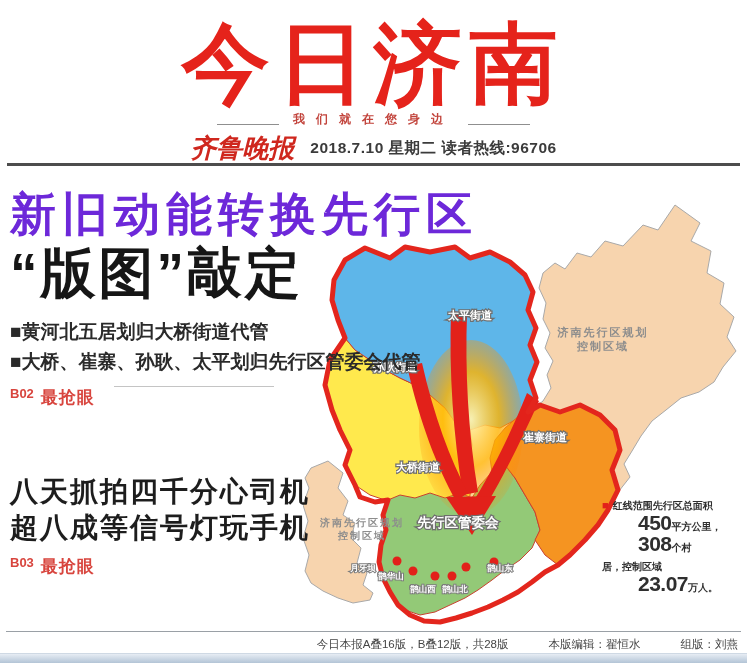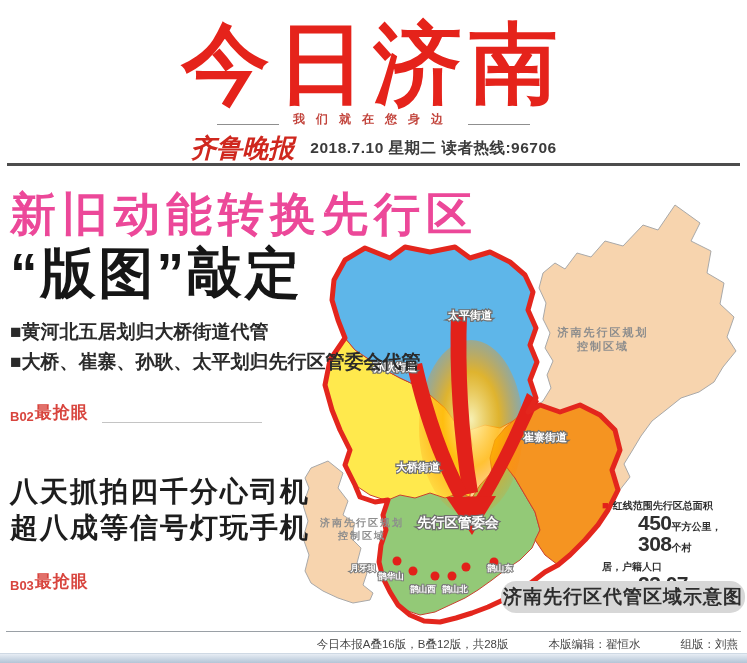--- a/index.html
+++ b/index.html
@@ -22,25 +22,25 @@
   .paper-row{display:flex;justify-content:center;align-items:center;gap:16px;margin-top:3px;}
   .paper-name{
     font-family:"Liberation Serif", serif;font-style:italic;font-weight:bold;
     font-size:26px;color:#cf271e;white-space:nowrap;
   }
   .paper-date{font-size:15.5px;font-weight:bold;color:#3b3b3b;letter-spacing:.5px;white-space:nowrap;}
   .mast-rule{position:absolute;left:7px;right:7px;top:163px;border-top:3px solid #4d4d4d;}
 
   
   .left-col{position:absolute;left:10px;top:190px;width:540px;z-index:2;}
-  .h1-line1{font-size:46px;font-weight:800;color:#ec4899;letter-spacing:6px;line-height:1.08;white-space:nowrap;}
+  .h1-line1{font-size:46px;font-weight:800;color:#6d28d9;letter-spacing:6px;line-height:1.08;white-space:nowrap;}
   .h1-line2{font-size:55px;font-weight:800;color:#161616;letter-spacing:3px;line-height:1.05;margin-top:5px;white-space:nowrap;}
   .bullets{margin-top:15px;}
   .bullet{font-size:19px;font-weight:700;color:#2a2a2a;line-height:30px;white-space:nowrap;}
-  .pref-row{display:flex;align-items:flex-end;gap:1px;margin-top:24px;}
+  .pref-row{display:flex;align-items:flex-start;gap:7px;margin-top:9px;}
   .pref-page{font-size:13px;font-weight:bold;color:#d8453e;}
   .pref-sec{font-size:17px;font-weight:bold;color:#d8453e;letter-spacing:1px;}
   .pref-rule{width:160px;border-top:1px solid #c4c4c4;height:1px;margin-left:12px;}
   .story2{position:absolute;top:284px;left:0;}
   .h2-line{font-size:28px;font-weight:800;color:#1d1d1d;letter-spacing:2px;line-height:36px;white-space:nowrap;}
 
   
   .map-wrap{position:absolute;left:303px;top:183px;width:444px;height:448px;z-index:1;}
   .map-wrap svg{position:absolute;left:0;top:0;}
   .map-label{fill:#ffffff;stroke:#6e6e6e;stroke-width:2.4px;paint-order:stroke;font-weight:bold;}
@@ -172,25 +172,24 @@
 
     <div class="stat-block">
       <div class="stat-line1">
         <span class="stat-sq">■</span>
         <span>红线范围先行区总面积</span>
       </div>
       <div>
         <span class="stat-num">450</span><span class="stat-small">平方公里，</span><span class="stat-num">308</span><span class="stat-small">个村</span>
       </div>
       <div>
-        <span class="stat-small">居，户籍人口</span><span class="stat-num">23.07</span><span class="stat-small">万人。</span>
+        <span class="stat-small">居，控制区域</span><span class="stat-num">23.07</span><span class="stat-small">万人。</span>
       </div>
     </div>
 
-    <div class="map-caption">济南先行区代管区域示意图</div>
   </div>
 
   <div class="footer-rule"></div>
   <div class="footer-text">
     <span>今日本报A叠16版，B叠12版，共28版</span>
     <span>本版编辑：翟恒水</span>
     <span>组版：刘燕</span>
   </div>
   <div class="bottom-strip"></div>
 

